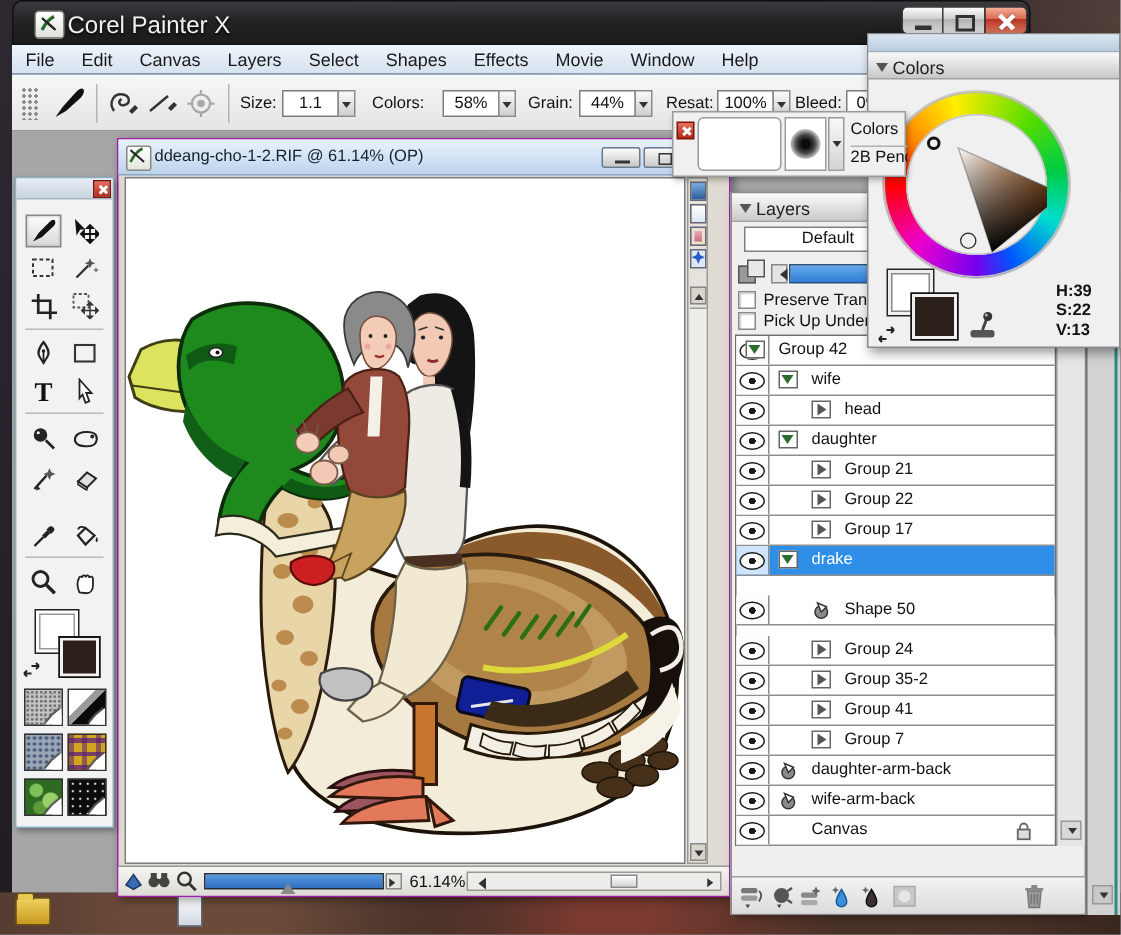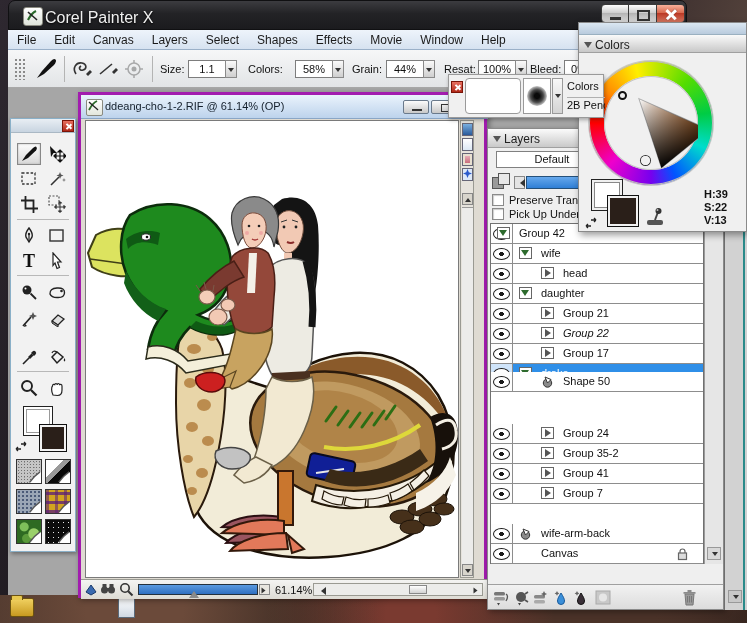--- a/index.html
+++ b/index.html
@@ -54,21 +54,21 @@
   .swatch-back{width:26px;height:26px;background:#2a1f19;border:1px solid #111;box-shadow:inset 0 0 0 2px #f2f2f2;}
   .selector{width:26px;height:25px;border:1px solid #333;box-sizing:border-box;}
   .selector::after{content:"";position:absolute;right:0;bottom:0;border:5px solid transparent;border-right:6px solid #fff;border-bottom:6px solid #fff;filter:drop-shadow(-1px -1px 0 #555);}
   .sel-paper{background:radial-gradient(circle,#6f6f6f .8px,transparent 1px),radial-gradient(circle,#9a9a9a .8px,transparent 1px),#c6c6c6;background-size:3px 3px,5px 5px;}
   .sel-grad{background:linear-gradient(135deg,#ffffff 38%,#9a9a9a 38% 52%,#0a0a0a 52% 80%,#cccccc 80%);}
   .sel-pattern{background:radial-gradient(circle,#4a5a78 1px,transparent 1.2px),#9aa6b6;background-size:4px 4px;}
   .sel-weave{background:repeating-linear-gradient(0deg,rgba(90,30,120,.75) 0 3px,transparent 3px 9px),repeating-linear-gradient(90deg,rgba(90,30,120,.55) 0 3px,transparent 3px 9px),#d2a51e;}
   .sel-nozzle{background:radial-gradient(circle at 30% 30%,#7ec05a 0 4px,transparent 5px),radial-gradient(circle at 70% 60%,#9ad06a 0 5px,transparent 6px),radial-gradient(circle at 40% 80%,#5a9a3a 0 4px,transparent 5px),#2e6a22;}
   .sel-look{background:radial-gradient(circle,#e8e8e8 .8px,transparent 1px),#0c0c0c;background-size:5px 5px;}
   
-  .doc{left:78px;top:92px;width:409px;height:506px;background:#dfdbd2;border:3px solid #a21caf;box-shadow:2px 2px 6px rgba(0,0,0,.4);box-sizing:border-box;}
+  .doc{left:78px;top:92px;width:409px;height:506px;background:#dfdbd2;border:1px solid #a21caf;box-shadow:2px 2px 6px rgba(0,0,0,.4);box-sizing:border-box;}
   .doc-title{left:0;top:0;width:407px;height:24px;background:linear-gradient(#eaf3fc,#bdd3ec);border-bottom:1px solid #8aa6c6;box-sizing:border-box;}
   .doc-title-text{left:24px;top:5px;font-size:11px;color:#15202c;}
   .doc-icon{left:5px;top:4px;width:15px;height:15px;background:linear-gradient(#fff,#e2e6dc);border:1px solid #8a8a80;border-radius:2px;}
   .doc-btn{top:5px;width:26px;height:14px;background:linear-gradient(#fcfcfc,#c8c8c8);border:1px solid #6a7a8c;border-radius:2px;box-sizing:border-box;}
   .doc-btn .bar{position:absolute;left:8px;top:8px;width:10px;height:2px;background:#333;}
   .doc-btn .box{position:absolute;left:9px;top:3px;width:7px;height:6px;border:1.5px solid #333;}
   .canvas{left:4px;top:25px;width:374px;height:458px;background:#fff;border:1px solid #7a7a7a;box-sizing:border-box;}
   .doc-rstrip{left:379px;top:25px;width:14px;height:458px;background:#e6e3dc;border:1px solid #9a9a92;box-sizing:border-box;}
   .mini-ic{left:1px;width:11px;height:13px;border:1px solid #667;box-sizing:border-box;}
   .mi-drawer{background:linear-gradient(#7ab0e0,#2a5a9a);}
@@ -628,42 +628,42 @@
       <span class="licon open ic1"></span>
       <span class="llabel i1">daughter</span>
     </div>
     <div class="lrow" style="top:80px;">
       <span class="eyecell">
           <span class="eye"></span>
         </span>
       <span class="licon closed ic2"></span>
       <span class="llabel i2">Group 21</span>
     </div>
-    <div class="lrow" style="top:100px;font-style:italic;">
+    <div class="lrow" style="top:100px;">
       <span class="eyecell">
           <span class="eye"></span>
         </span>
       <span class="licon closed ic2"></span>
       <span class="llabel i2">Group 22</span>
     </div>
     <div class="lrow" style="top:120px;">
       <span class="eyecell">
           <span class="eye"></span>
         </span>
       <span class="licon closed ic2"></span>
       <span class="llabel i2">Group 17</span>
     </div>
     <div class="lrow sel" style="top:140px;">
       <span class="eyecell">
           <span class="eye"></span>
         </span>
       <span class="licon open ic1"></span>
       <span class="llabel i1">drake</span>
     </div>
-    <div class="lrow" style="top:148px;">
+    <div class="lrow" style="top:173px;">
       <span class="eyecell">
           <span class="eye"></span>
         </span>
       <span class="licon shapei ic2"><svg width="13" height="13" viewBox="0 0 13 13">
             <circle cx="6.5" cy="8" r="4.2" fill="#8a8a8a" stroke="#333" stroke-width="1"></circle>
             <path d="M4 2 L10 4.5 L6.5 8 Z" fill="#fff" stroke="#333" stroke-width="1"></path>
           </svg></span>
       <span class="llabel i2">Shape 50</span>
     </div>
     <div class="lrow" style="top:200px;">
@@ -686,20 +686,30 @@
         </span>
       <span class="licon closed ic2"></span>
       <span class="llabel i2">Group 41</span>
     </div>
     <div class="lrow" style="top:260px;">
       <span class="eyecell">
           <span class="eye"></span>
         </span>
       <span class="licon closed ic2"></span>
       <span class="llabel i2">Group 7</span>
+    </div>
+    <div class="lrow" style="top:280px;">
+      <span class="eyecell">
+          <span class="eye"></span>
+        </span>
+      <span class="licon shapei ic1"><svg width="13" height="13" viewBox="0 0 13 13">
+            <circle cx="6.5" cy="8" r="4.2" fill="#8a8a8a" stroke="#333" stroke-width="1"></circle>
+            <path d="M4 2 L10 4.5 L6.5 8 Z" fill="#fff" stroke="#333" stroke-width="1"></path>
+          </svg></span>
+      <span class="llabel i1">daughter-arm-back</span>
     </div>
     <div class="lrow" style="top:300px;">
       <span class="eyecell">
           <span class="eye"></span>
         </span>
       <span class="licon shapei ic1"><svg width="13" height="13" viewBox="0 0 13 13">
             <circle cx="6.5" cy="8" r="4.2" fill="#8a8a8a" stroke="#333" stroke-width="1"></circle>
             <path d="M4 2 L10 4.5 L6.5 8 Z" fill="#fff" stroke="#333" stroke-width="1"></path>
           </svg></span>
       <span class="llabel i1">wife-arm-back</span>

